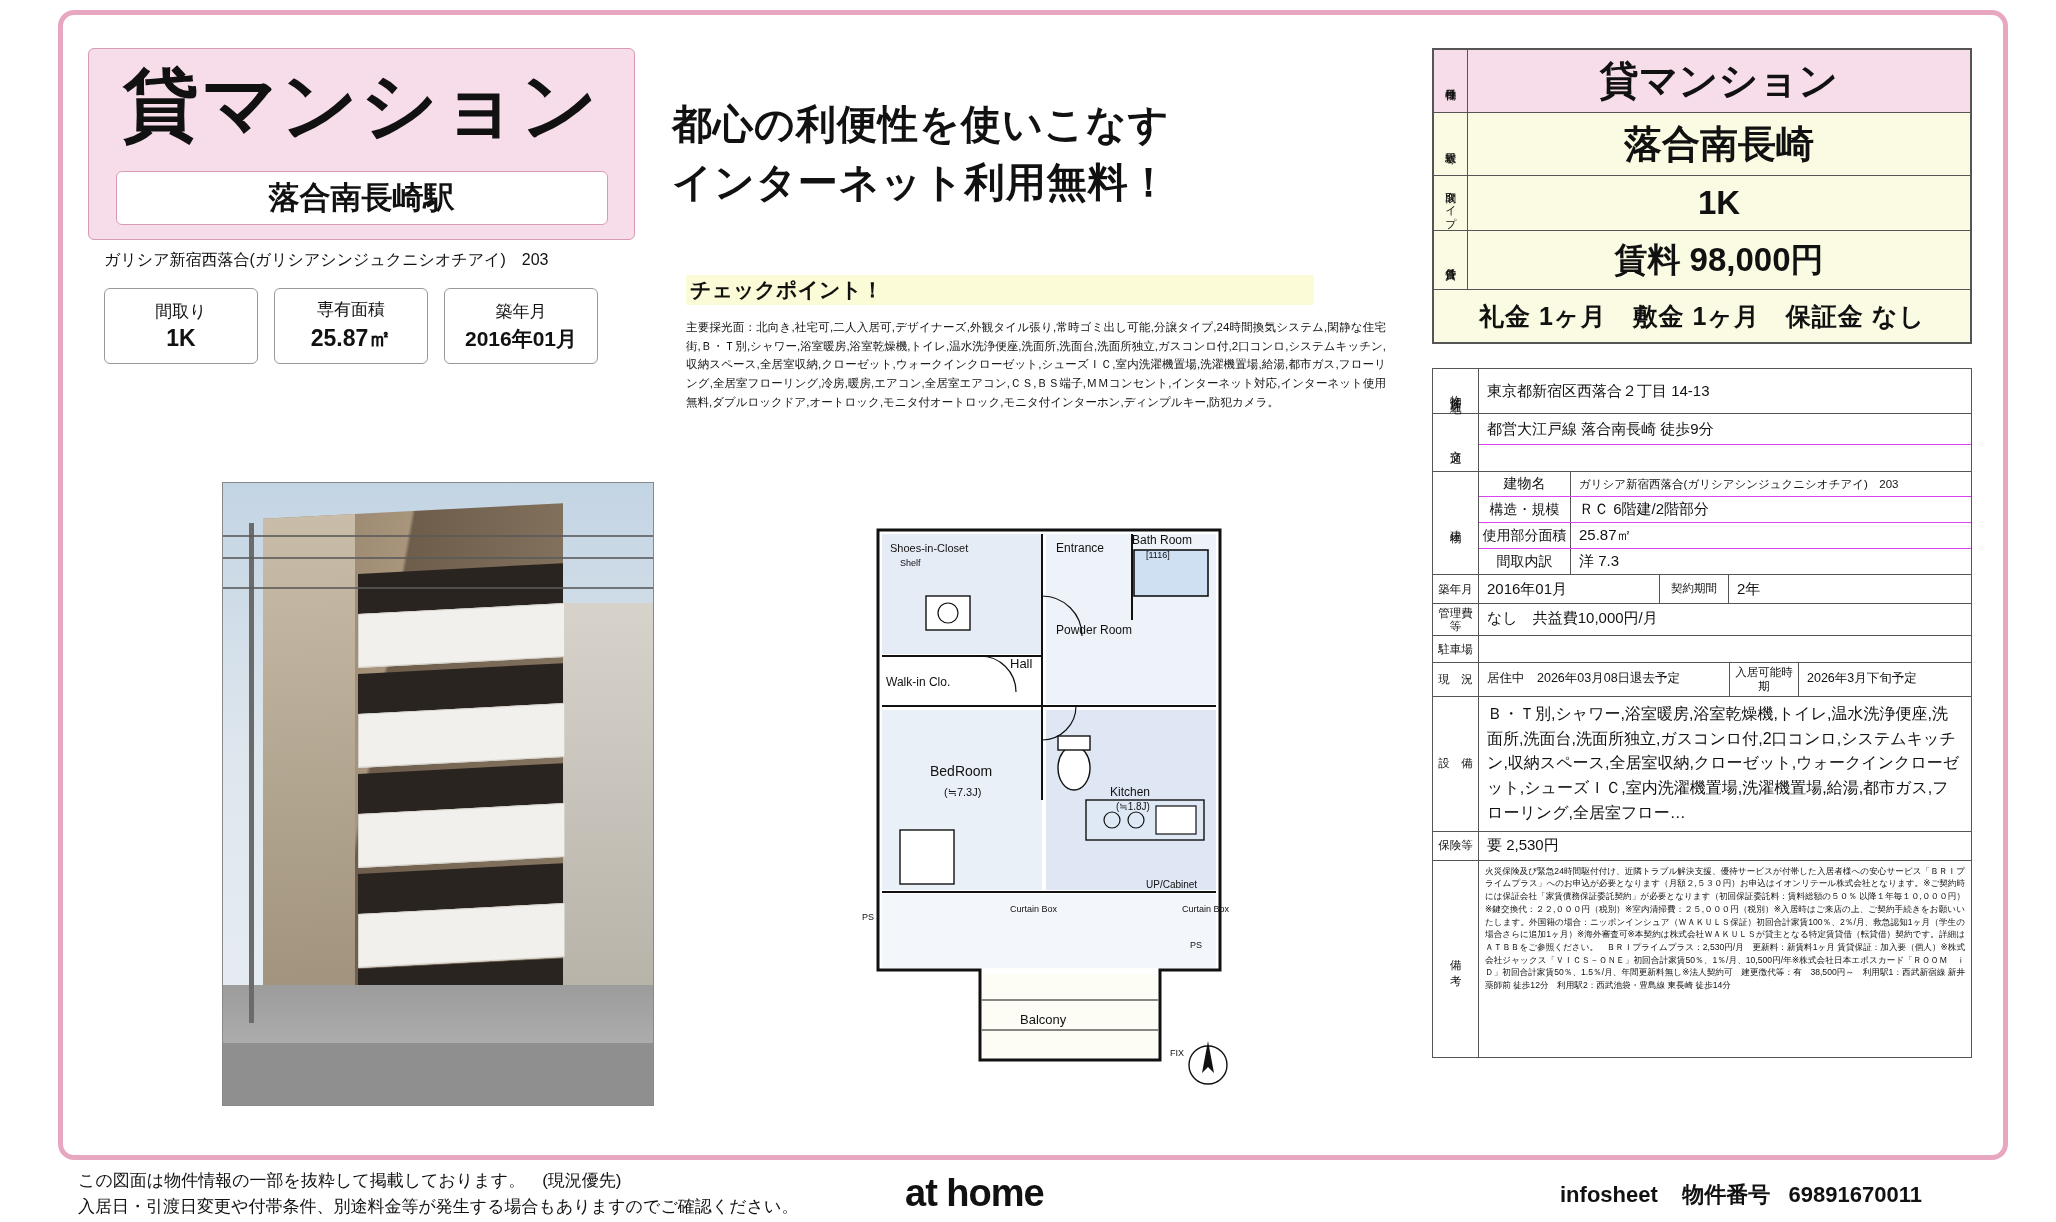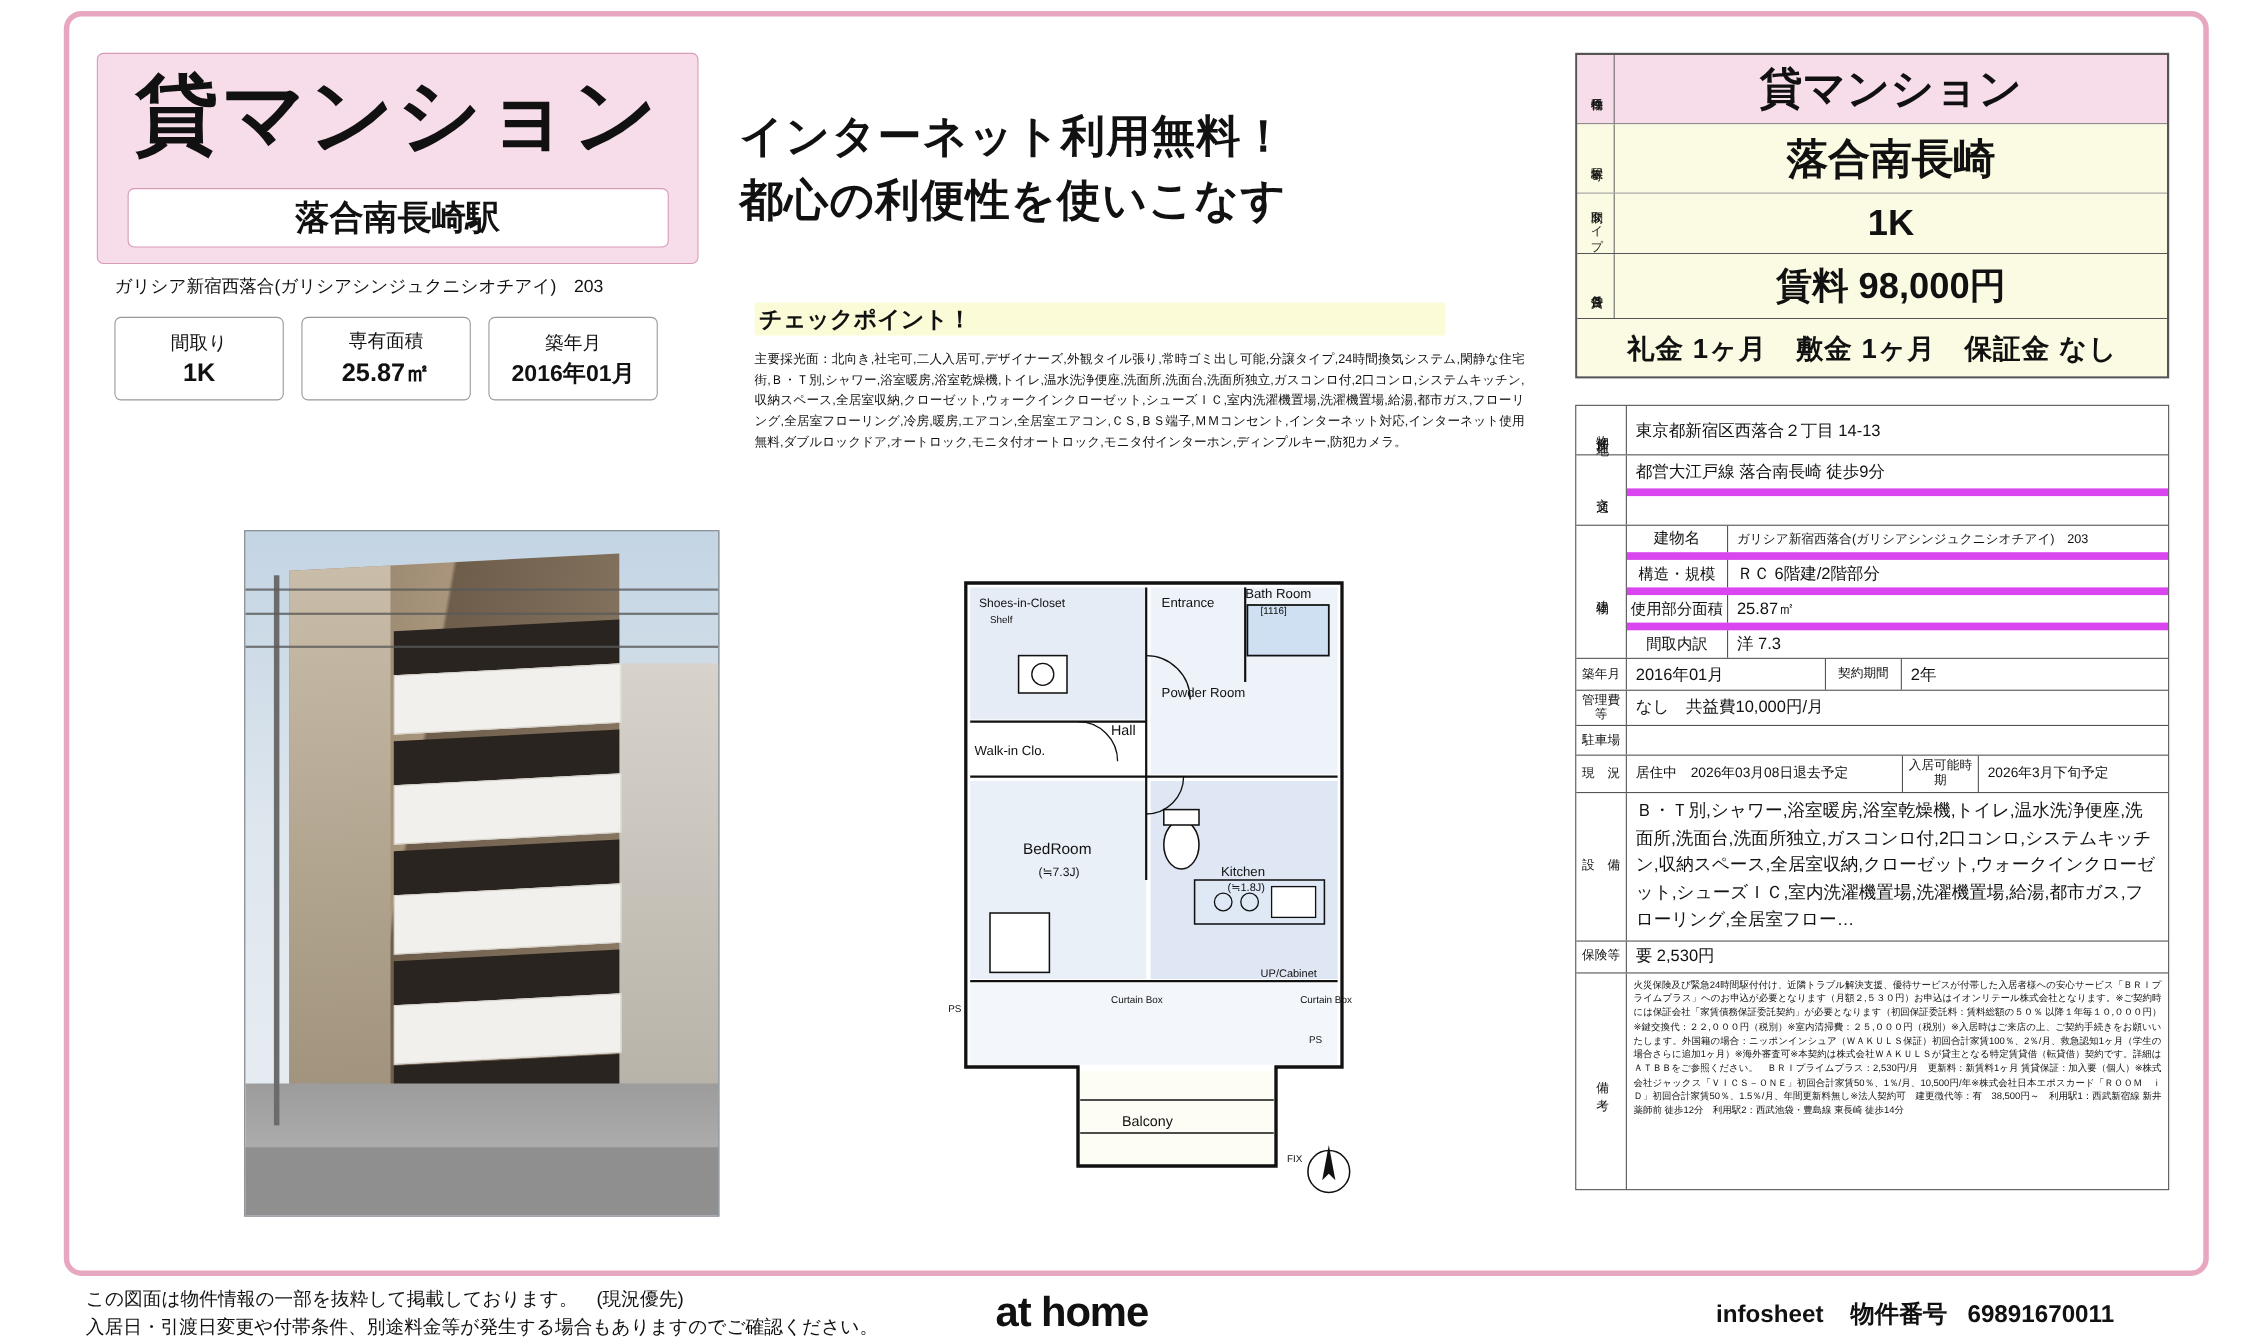--- a/index.html
+++ b/index.html
@@ -130,21 +130,21 @@
   .dt-row{display:flex;border-bottom:1px solid #555;}
   .dt-row:last-child{border-bottom:none;justify-content:flex-end;}
   .dt-lbl{
     flex:0 0 46px;border-right:1px solid #555;font-size:11.5px;
     display:flex;align-items:center;justify-content:center;text-align:center;
     padding:3px 2px;box-sizing:border-box;line-height:1.1;
   }
   .dt-lbl.v{writing-mode:vertical-rl;letter-spacing:2px;}
   .dt-val{flex:1;padding:6px 8px;box-sizing:border-box;font-size:15px;display:flex;align-items:center;}
   .dt-sub{flex:1;}
-  .dt-subrow{display:flex;border-bottom:7px solid #d946ef;}
+  .dt-subrow{display:flex;border-bottom:1px solid #d946ef;}
   .dt-subrow:last-child{border-bottom:none;}
   .dt-sublbl{flex:0 0 92px;border-right:1px solid #555;font-size:14px;
     display:flex;align-items:center;justify-content:center;text-align:center;padding:3px;box-sizing:border-box;}
   .dt-subval{flex:1;padding:3px 8px;box-sizing:border-box;font-size:13px;display:flex;align-items:center;}
   .dt-subval.big{font-size:15px;}
   .dt-mini{flex:0 0 70px;border-left:1px solid #555;border-right:1px solid #555;font-size:11.5px;
     display:flex;align-items:center;justify-content:center;text-align:center;padding:3px;box-sizing:border-box;line-height:1.15;}
   .equip{font-size:16px;line-height:1.55;padding:5px 8px;}
   .remarks{font-size:8.6px;line-height:1.48;padding:4px 6px;text-align:justify;}
 
@@ -186,22 +186,22 @@
       <div class="lbl">専有面積</div>
       <div class="val">25.87㎡</div>
     </div>
     <div class="spec-cell">
       <div class="lbl">築年月</div>
       <div class="val small">2016年01月</div>
     </div>
   </div>
 
   <div class="catch">
+    <div>都心の利便性を使いこなす</div>
     <div>インターネット利用無料！</div>
-    <div>都心の利便性を使いこなす</div>
   </div>
   <div class="checkpoint">チェックポイント！</div>
   <div class="desc">主要採光面：北向き,社宅可,二人入居可,デザイナーズ,外観タイル張り,常時ゴミ出し可能,分譲タイプ,24時間換気システム,閑静な住宅街,Ｂ・Ｔ別,シャワー,浴室暖房,浴室乾燥機,トイレ,温水洗浄便座,洗面所,洗面台,洗面所独立,ガスコンロ付,2口コンロ,システムキッチン,収納スペース,全居室収納,クローゼット,ウォークインクローゼット,シューズＩＣ,室内洗濯機置場,洗濯機置場,給湯,都市ガス,フローリング,全居室フローリング,冷房,暖房,エアコン,全居室エアコン,ＣＳ,ＢＳ端子,ＭＭコンセント,インターネット対応,インターネット使用無料,ダブルロックドア,オートロック,モニタ付オートロック,モニタ付インターホン,ディンプルキー,防犯カメラ。</div>
 
   <div class="photo">
     <div class="ph-sky"></div>
     <div class="ph-right"></div>
     <div class="ph-bldg">
       <div class="ph-dark" style="top:60px"></div>
       <div class="ph-balc" style="top:100px"></div>

